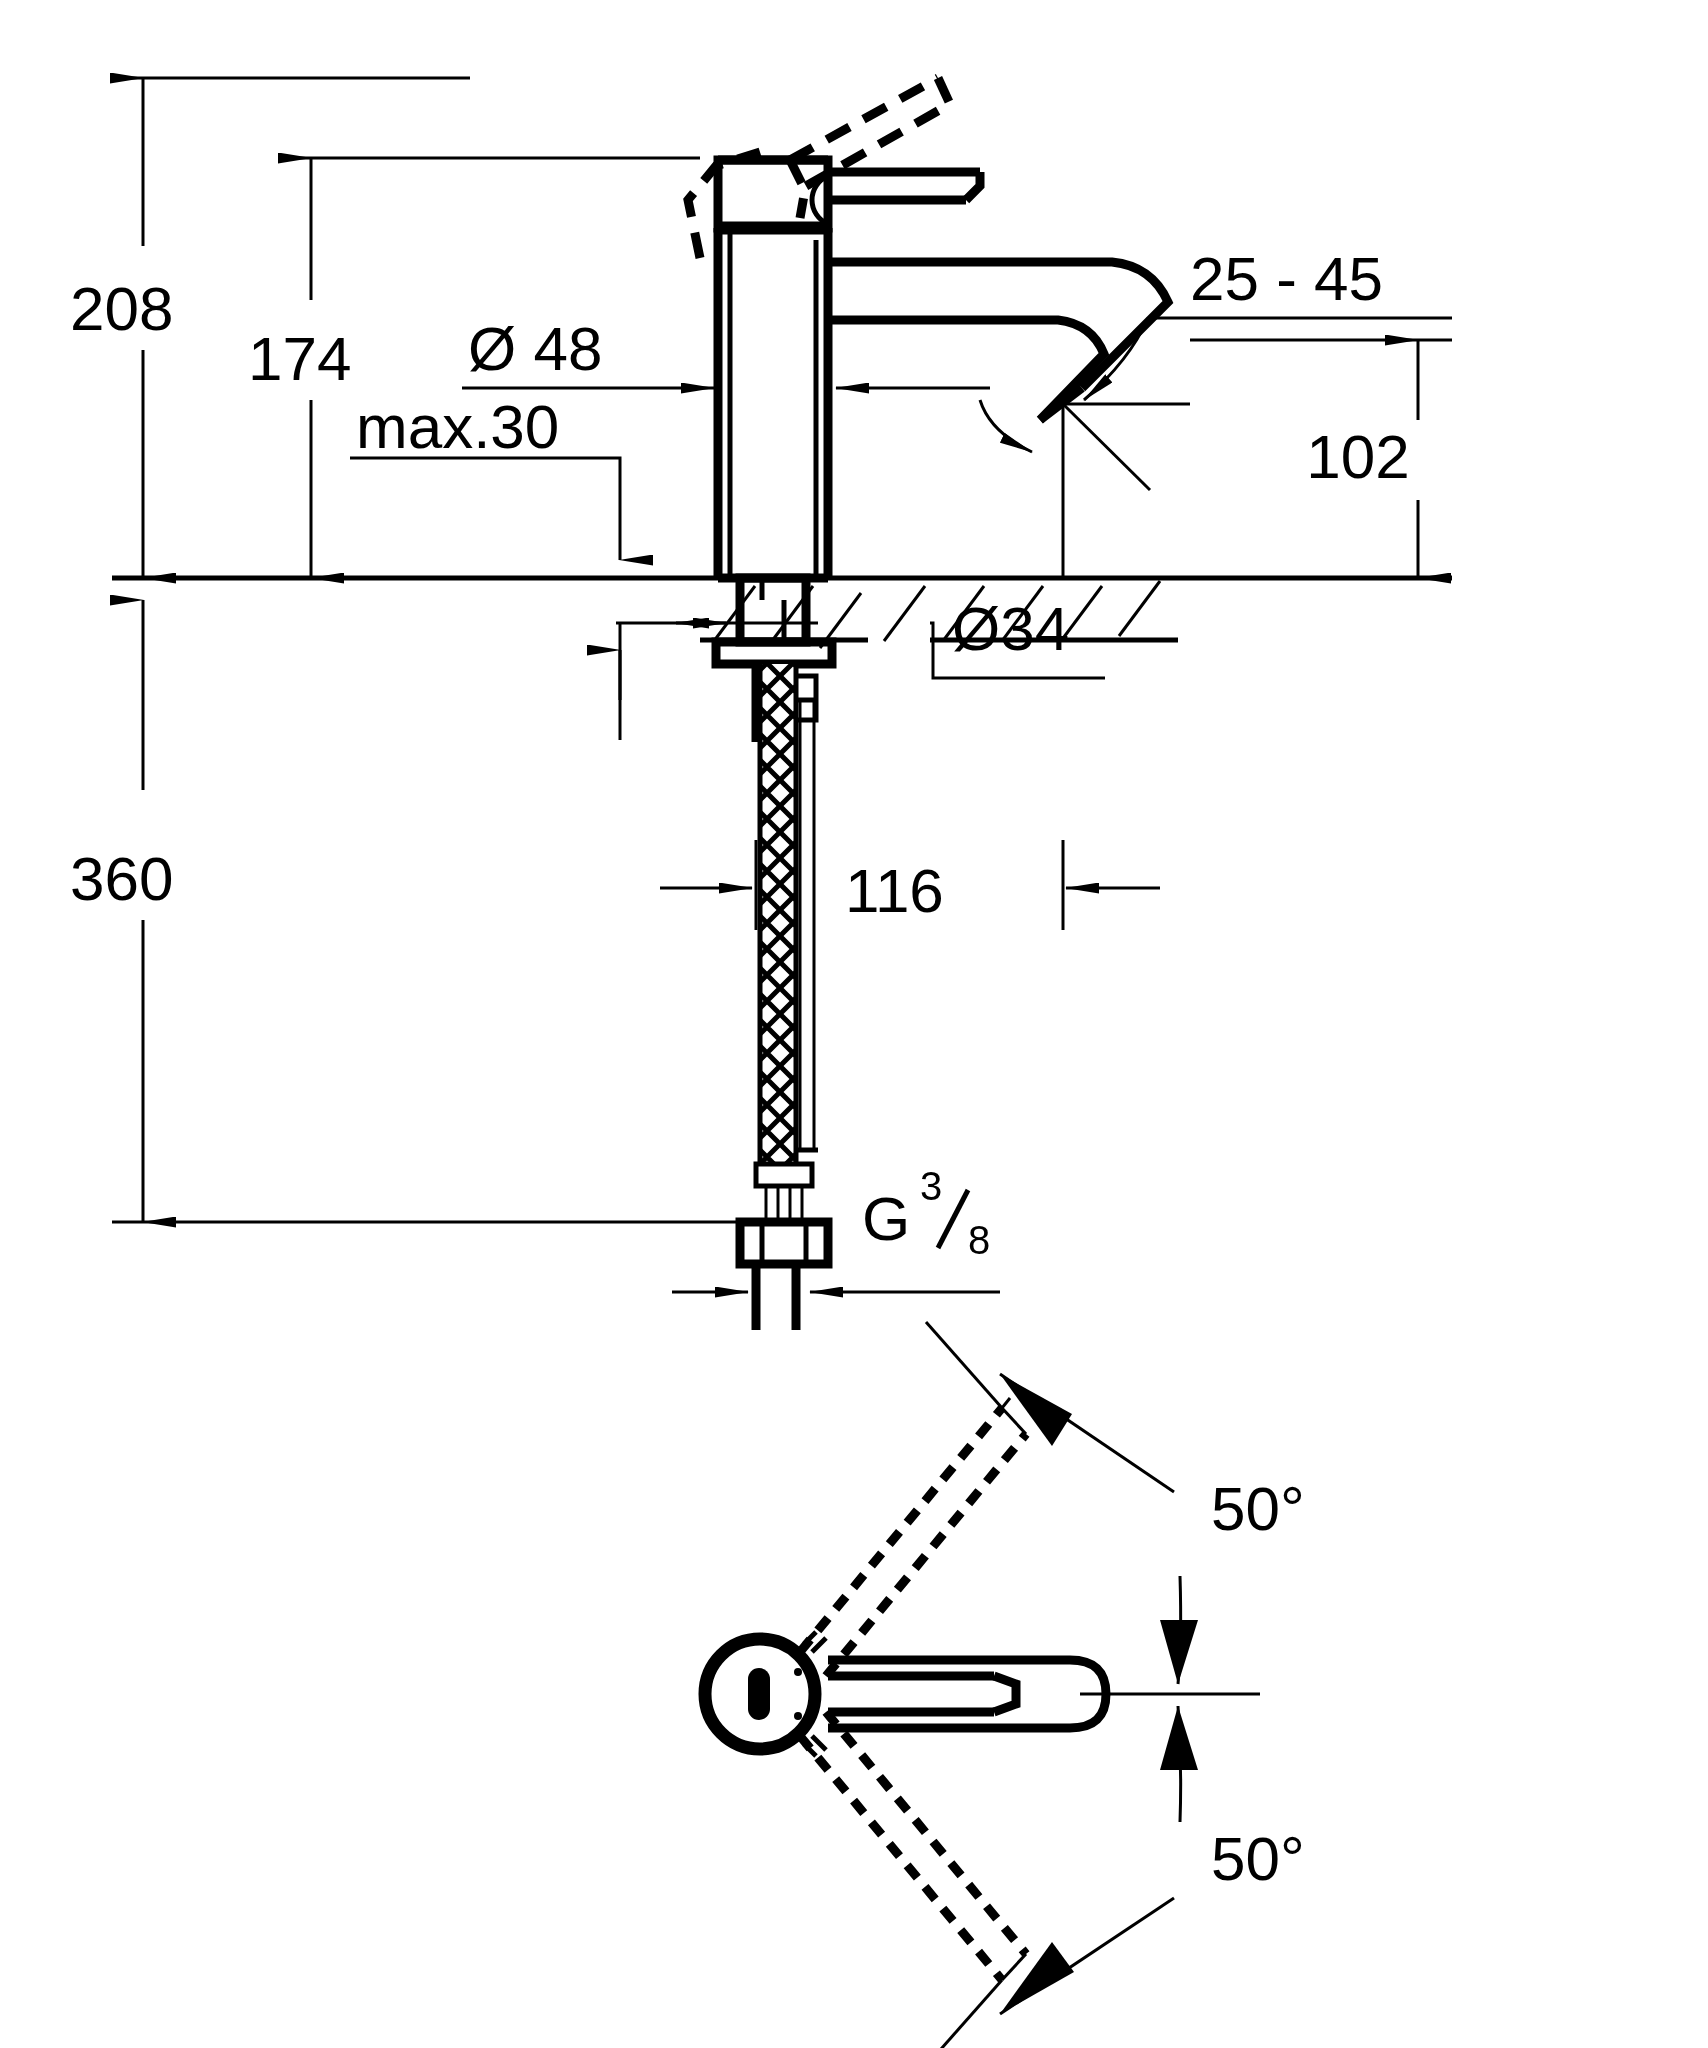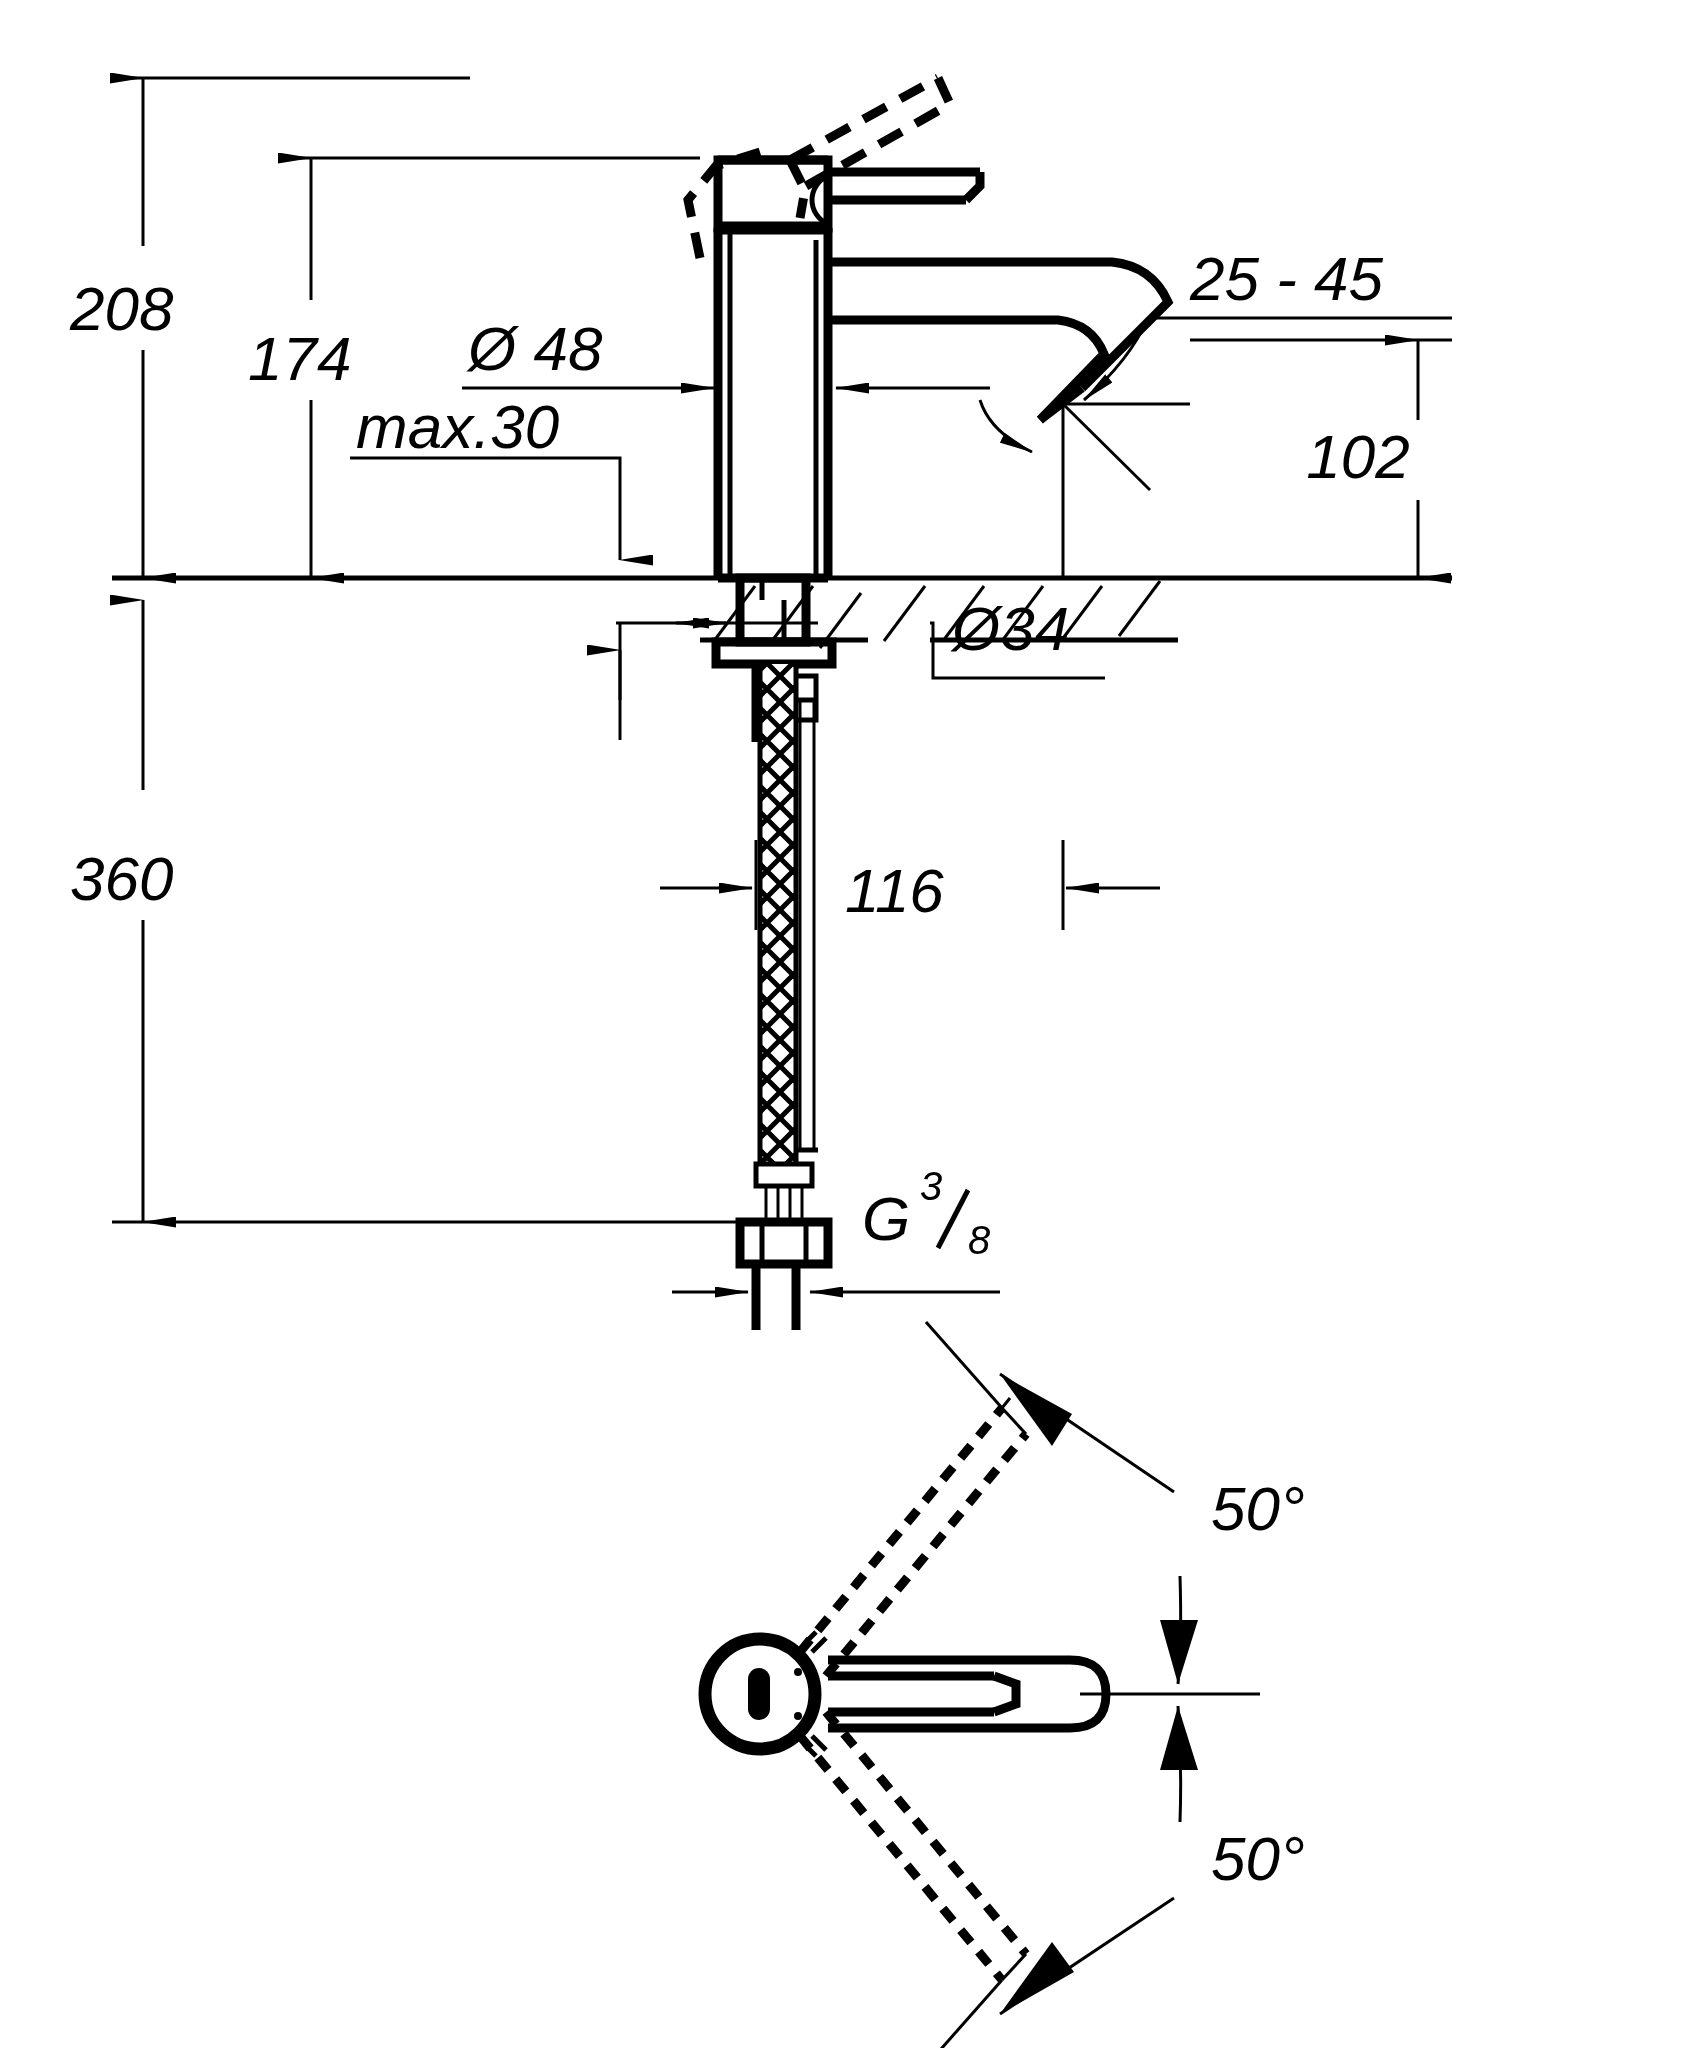--- a/index.html
+++ b/index.html
@@ -7,21 +7,20 @@
   body{
     font-family:"Liberation Sans", sans-serif;
     color:#000000;
   }
   #sheet{
     position:relative;
     width:1708px;
     height:2048px;
     background:#ffffff;
     overflow:hidden;
-    font-style:italic;
   }
   #sheet svg{
     position:absolute;
     top:0; left:0;
     width:1708px;
     height:2048px;
     display:block;
   }
   .dimtext{
     font-family:"Liberation Sans", sans-serif;

